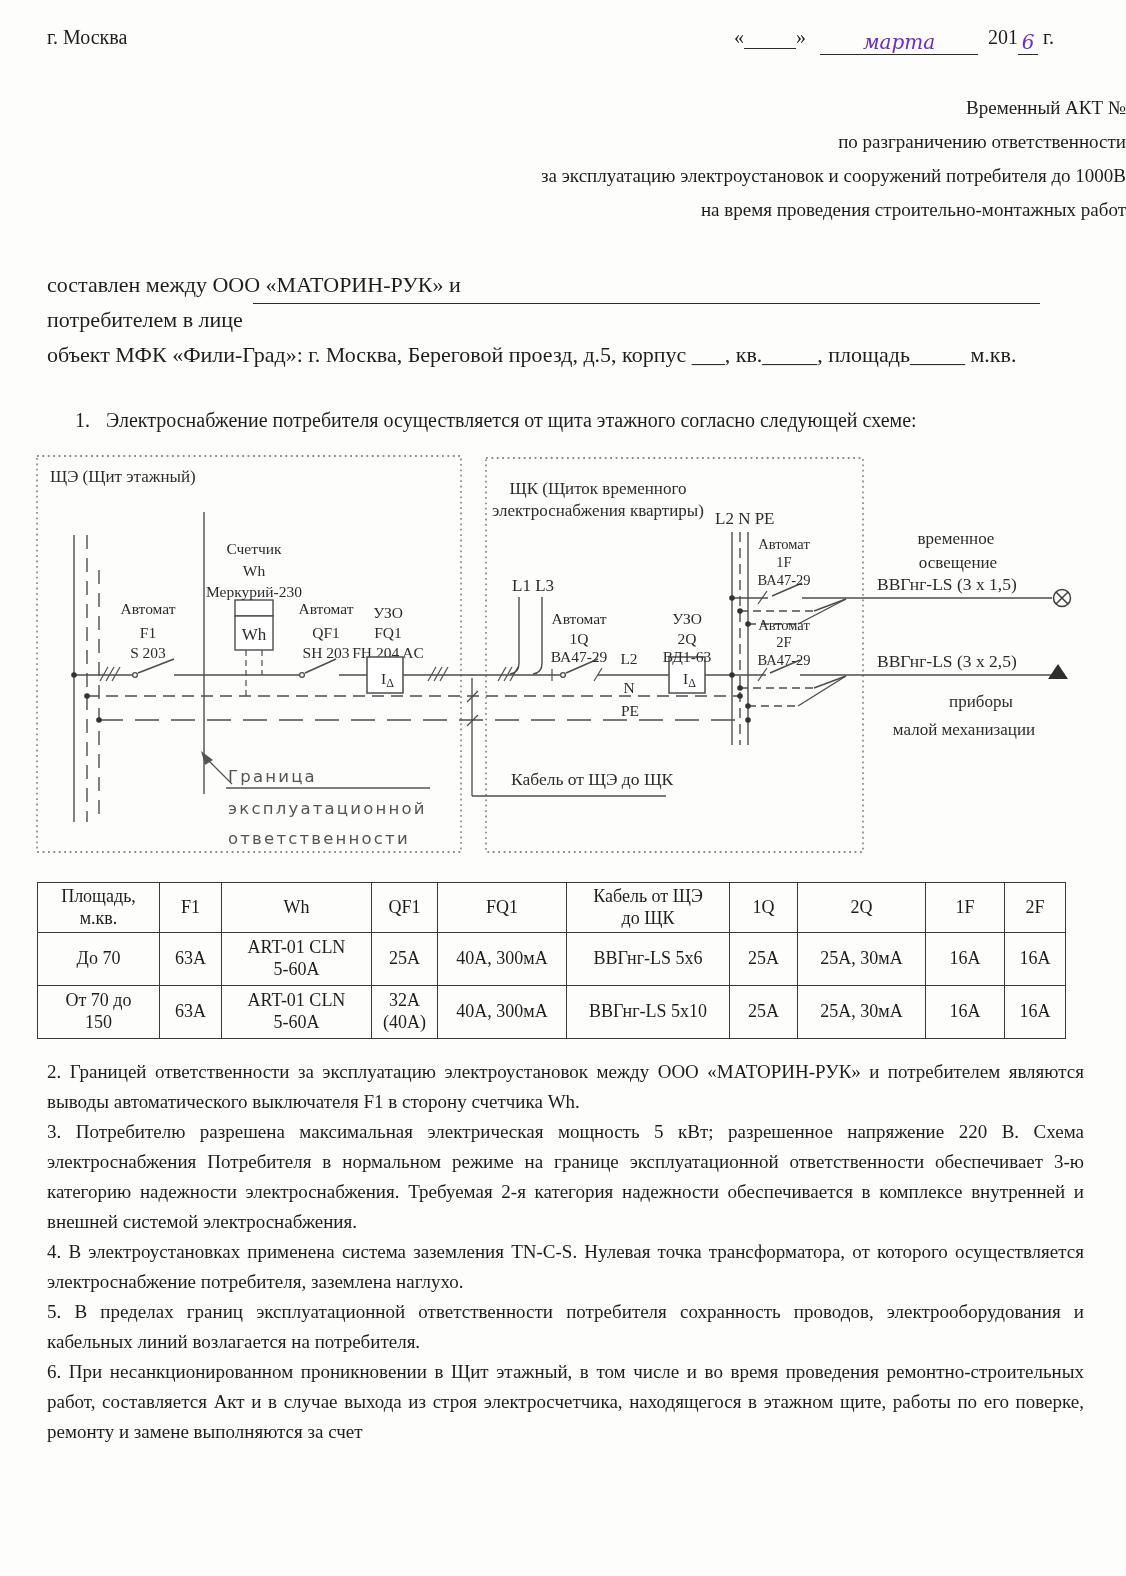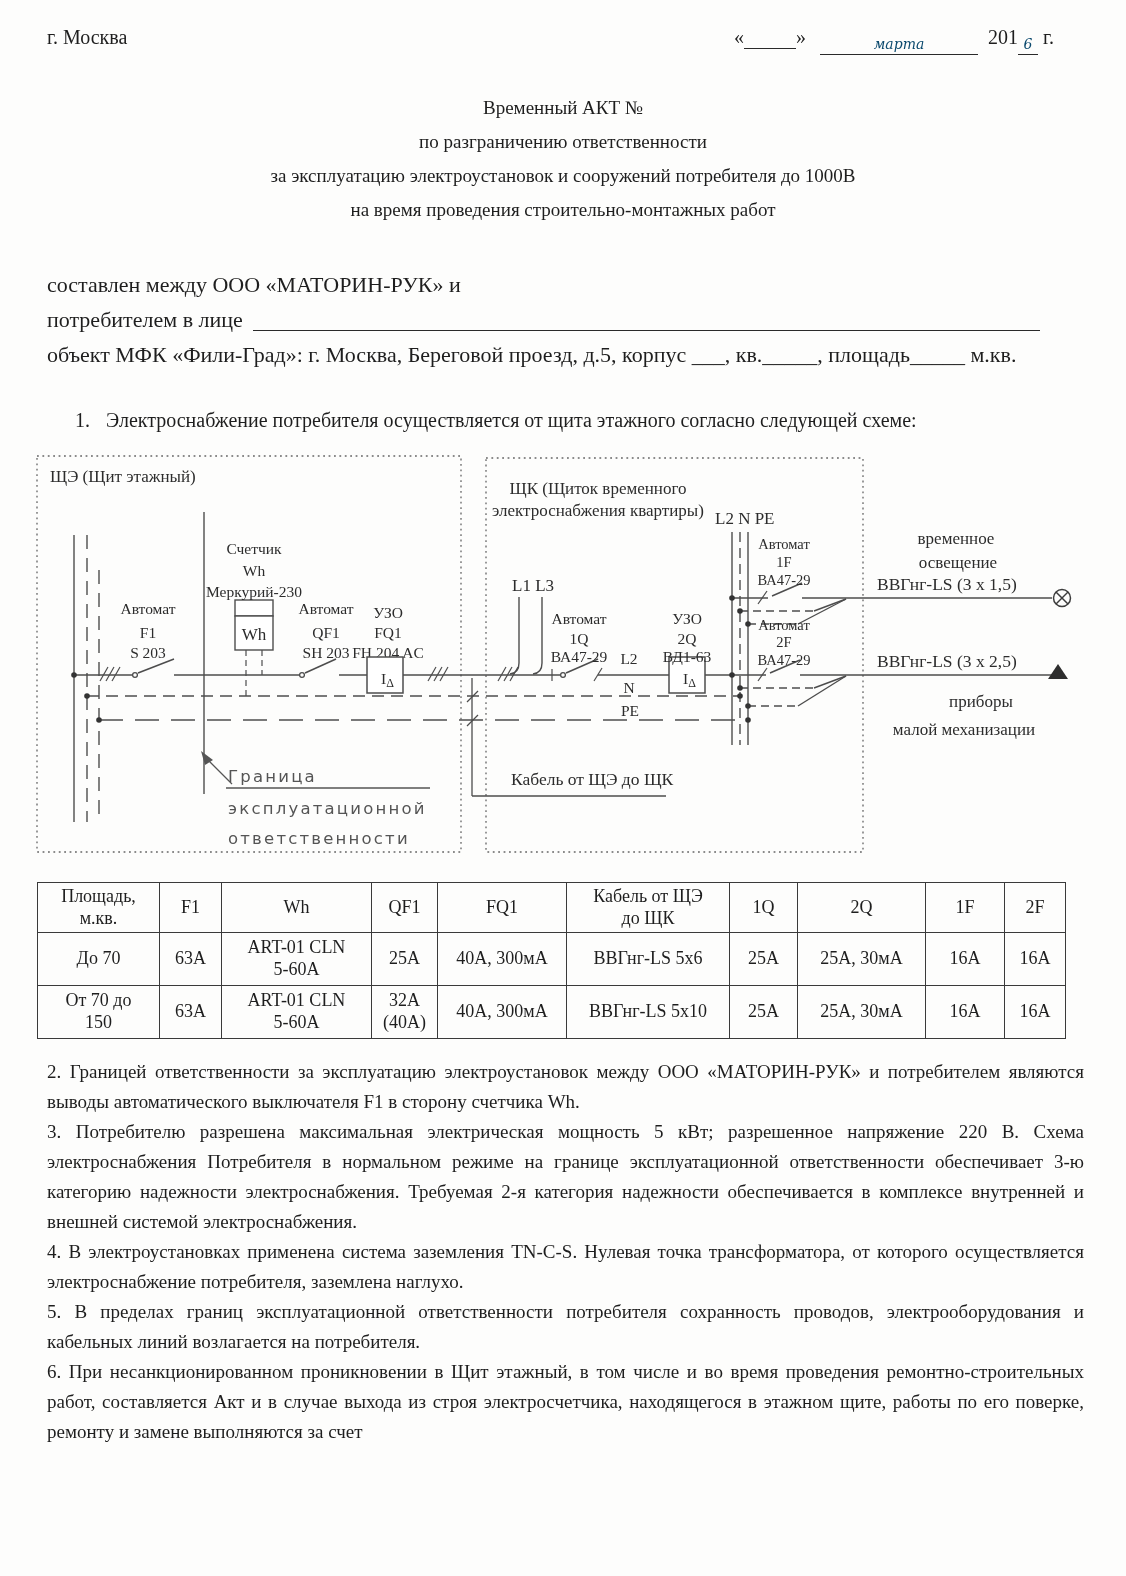--- a/index.html
+++ b/index.html
@@ -7,24 +7,24 @@
     width:1126px;height:1576px;overflow:hidden;background:#fdfdfc;color:#1e1e1e;
     font-family:"Liberation Serif","DejaVu Serif",serif;
     -webkit-font-smoothing:antialiased;
   }
   .header{display:flex;justify-content:space-between;align-items:flex-start;margin:26px 72px 0 47px;font-size:20px;}
   .date-line{font-size:20px;white-space:nowrap;}
   .blank{display:inline-block;border-bottom:1.6px solid #2a2a2a;height:1.05em;vertical-align:-5px;}
   .blank.w52{width:52px;}
   .month-blank{display:inline-block;width:158px;border-bottom:1.6px solid #2a2a2a;text-align:center;margin:0 10px 0 14px;vertical-align:-5px;}
   .year-hand{display:inline-block;width:20px;border-bottom:1.6px solid #2a2a2a;text-align:center;vertical-align:-5px;}
-  .hand{font-style:italic;font-family:"DejaVu Serif",serif;color:#0c4a6e;font-size:14px;line-height:1;}
-  .title-block{margin-top:36px;text-align:center;font-size:19px;line-height:34px;}
+  .hand{font-style:italic;font-family:"DejaVu Serif",serif;color:#6d28d9;font-size:20px;line-height:1;}
+  .title-block{margin-top:36px;text-align:right;font-size:19px;line-height:34px;}
   .intro{margin:40px 86px 0 47px;font-size:22px;line-height:35px;}
-  .intro-row{display:flex;align-items:flex-end;}
+  .intro-row{display:flex;}
   .fill-line{flex:1;border-bottom:1.6px solid #2a2a2a;margin:0 0 6px 10px;height:1px;}
   .item1{margin:37px 47px 0 75px;font-size:20px;}
   .item1 .num{margin-right:16px;}
   .diagram-wrap{margin:18px 0 0 36px;}
   svg text{font-family:"Liberation Serif","DejaVu Serif",serif;fill:#2c2c2c;font-size:15.5px;}
   svg text.big{font-size:17px;}
   svg text.cable{font-size:17.5px;}
   svg text.small{font-size:14.5px;}
   svg text.draft{font-family:"DejaVu Sans",sans-serif;letter-spacing:2.2px;fill:#555;font-size:16.5px;}
   .doc-table{border-collapse:collapse;table-layout:fixed;width:1028px;margin:14px 0 0 37px;font-size:18px;border-radius:9px;}

